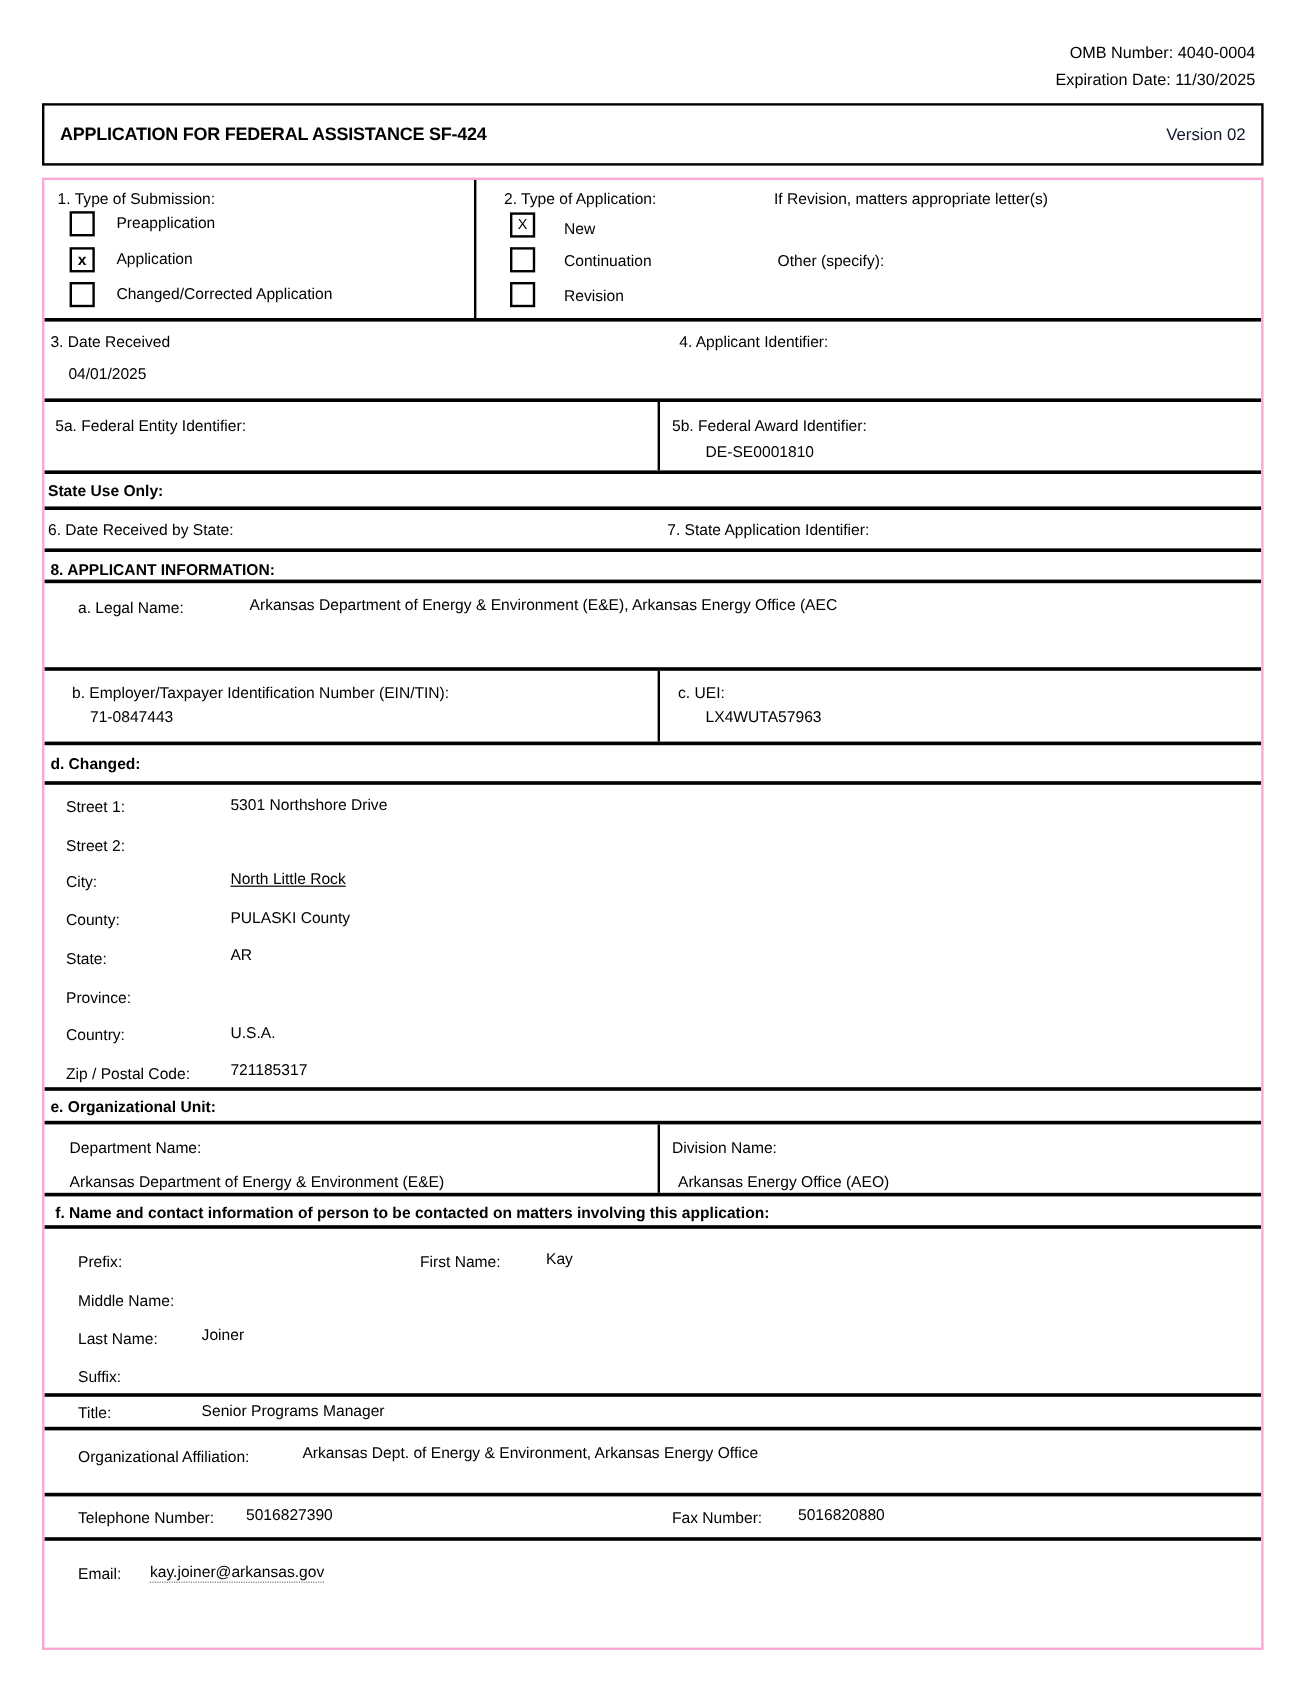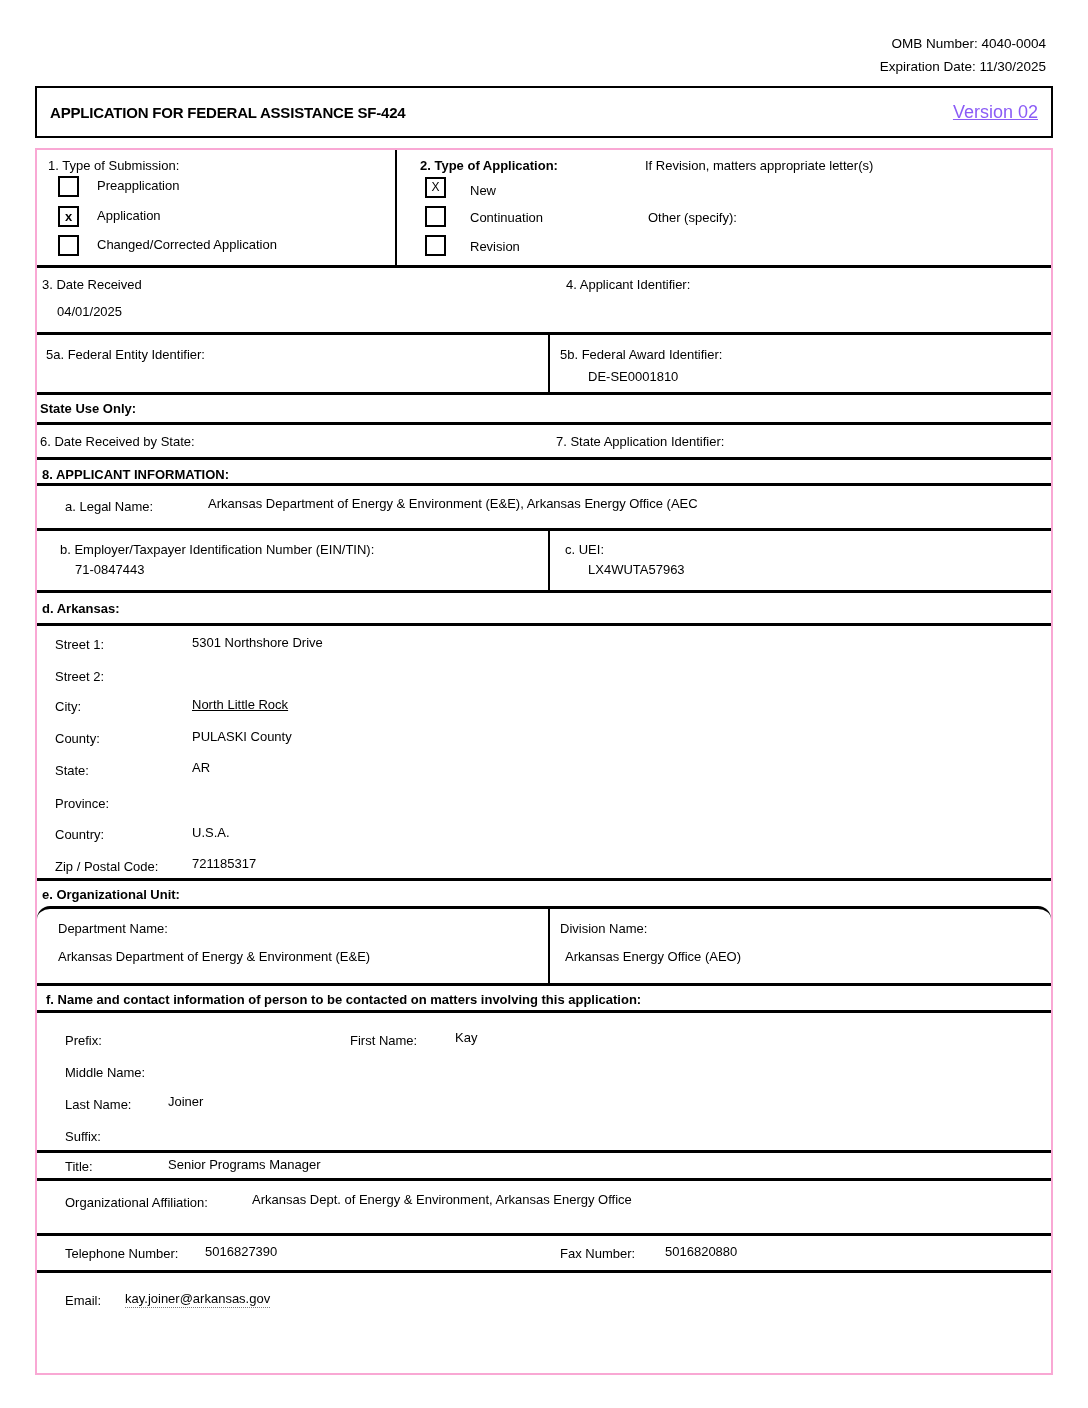--- a/index.html
+++ b/index.html
@@ -5,41 +5,41 @@
   html,body{margin:0;padding:0;background:#ffffff;}
   body{width:1088px;height:1408px;font-family:"Liberation Sans",sans-serif;color:#000;-webkit-font-smoothing:antialiased;}
   .page{position:relative;width:1088px;height:1408px;background:#fff;overflow:hidden;}
 
   
   .omb{position:absolute;top:32px;right:42px;text-align:right;font-family:Liberation Sans, sans-serif;font-size:13.5px;line-height:23px;}
 
   
   .header-box{position:absolute;left:35px;top:86px;width:1018px;height:52px;border:2px solid #000;box-sizing:border-box;display:flex;align-items:center;justify-content:space-between;padding:0 13px;}
   .header-title{font-weight:bold;font-size:15px;letter-spacing:-0.2px;}
-  .header-version{font-size:18px;color:#8b5cf6;text-decoration:underline;}
+  .header-version{font-size:14px;color:#0f172a;}
 
   
   .main-box{position:absolute;left:35px;top:148px;width:1018px;height:1227px;border:2px solid #f9a8d4;box-sizing:border-box;display:flex;flex-direction:column;overflow:hidden;}
   .row{position:relative;box-sizing:border-box;border-top:3px solid #000;flex:0 0 auto;font-size:13px;}
   .row.first{border-top:none;}
   .lbl{position:absolute;white-space:nowrap;}
   .val{position:absolute;white-space:nowrap;}
   .bold{font-weight:bold;}
 
   .cb{position:absolute;width:17px;height:17px;border:2px solid #000;text-align:center;line-height:17px;font-size:12px;background:#fff;}
   .cb.lc{font-weight:bold;font-size:13px;}
 
   .vsplit{position:absolute;top:0;bottom:0;width:0;border-left:2px solid #000;}
 
   .email-val{border-bottom:1px dotted #777;padding-bottom:1px;}
 
   
   .r-a{height:115px;} .r-b{height:67px;} .r-c{height:60px;} .r-d{height:30px;}
-  .r-e{height:35px;} .r-f{height:26px;padding-left:44px;} .r-g{height:45px;} .r-h{height:62px;}
-  .r-i{height:33px;} .r-j{height:255px;} .r-k{height:28px;} .r-l{height:77px;border-radius:13px;}
+  .r-e{height:35px;} .r-f{height:26px;padding-left:44px;} .r-g{height:45px;} .r-h{height:62px;margin-top:28px;}
+  .r-i{height:33px;} .r-j{height:255px;} .r-k{height:28px;} .r-l{height:60px;}
   .r-m{height:27px;} .r-n{height:140px;} .r-o{height:28px;} .r-p{height:55px;}
   .r-q{height:37px;} .r-r{height:99px;}
 </style>
 </head>
 <body>
 
 <div class="page">
 
   <div class="omb">
     <div>OMB Number: 4040-0004</div>
@@ -57,21 +57,21 @@
       <div class="vsplit" style="left:358px;"></div>
 
       <span class="lbl" style="left:11px;top:8px;">1.  Type of Submission:</span>
       <span class="cb" style="left:21px;top:26px;"></span>
       <span class="lbl" style="left:60px;top:28px;">Preapplication</span>
       <span class="cb lc" style="left:21px;top:56px;">x</span>
       <span class="lbl" style="left:60px;top:58px;">Application</span>
       <span class="cb" style="left:21px;top:85px;"></span>
       <span class="lbl" style="left:60px;top:87px;">Changed/Corrected Application</span>
 
-      <span class="lbl" style="left:383px;top:8px;font-weight:bold;">2. Type of Application:</span>
+      <span class="lbl" style="left:383px;top:8px;">2. Type of Application:</span>
       <span class="lbl" style="left:608px;top:8px;">If Revision, matters appropriate letter(s)</span>
       <span class="cb" style="left:388px;top:27px;">X</span>
       <span class="lbl" style="left:433px;top:33px;">New</span>
       <span class="cb" style="left:388px;top:56px;"></span>
       <span class="lbl" style="left:433px;top:60px;">Continuation</span>
       <span class="lbl" style="left:611px;top:60px;">Other (specify):</span>
       <span class="cb" style="left:388px;top:85px;"></span>
       <span class="lbl" style="left:433px;top:89px;">Revision</span>
     </div>
 
@@ -110,21 +110,21 @@
 
     <div class="row r-h">
       <div class="vsplit" style="left:511px;"></div>
       <span class="lbl" style="left:23px;top:11px;">b.  Employer/Taxpayer Identification Number (EIN/TIN):</span>
       <span class="val" style="left:38px;top:31px;">71-0847443</span>
       <span class="lbl" style="left:528px;top:11px;">c.  UEI:</span>
       <span class="val" style="left:551px;top:31px;">LX4WUTA57963</span>
     </div>
 
     <div class="row r-i">
-      <span class="lbl bold" style="left:5px;top:8px;">d. Arkansas:</span>
+      <span class="lbl bold" style="left:5px;top:8px;">d. Changed:</span>
     </div>
 
     <div class="row r-j">
       <span class="lbl" style="left:18px;top:11px;">Street 1:</span>
       <span class="val" style="left:155px;top:9px;">5301 Northshore Drive</span>
       <span class="lbl" style="left:18px;top:43px;">Street 2:</span>
       <span class="val" style="left:155px;top:41px;"></span>
       <span class="lbl" style="left:18px;top:73px;">City:</span>
       <span class="val" style="left:155px;top:71px;text-decoration:underline;">North Little Rock</span>
       <span class="lbl" style="left:18px;top:105px;">County:</span>

